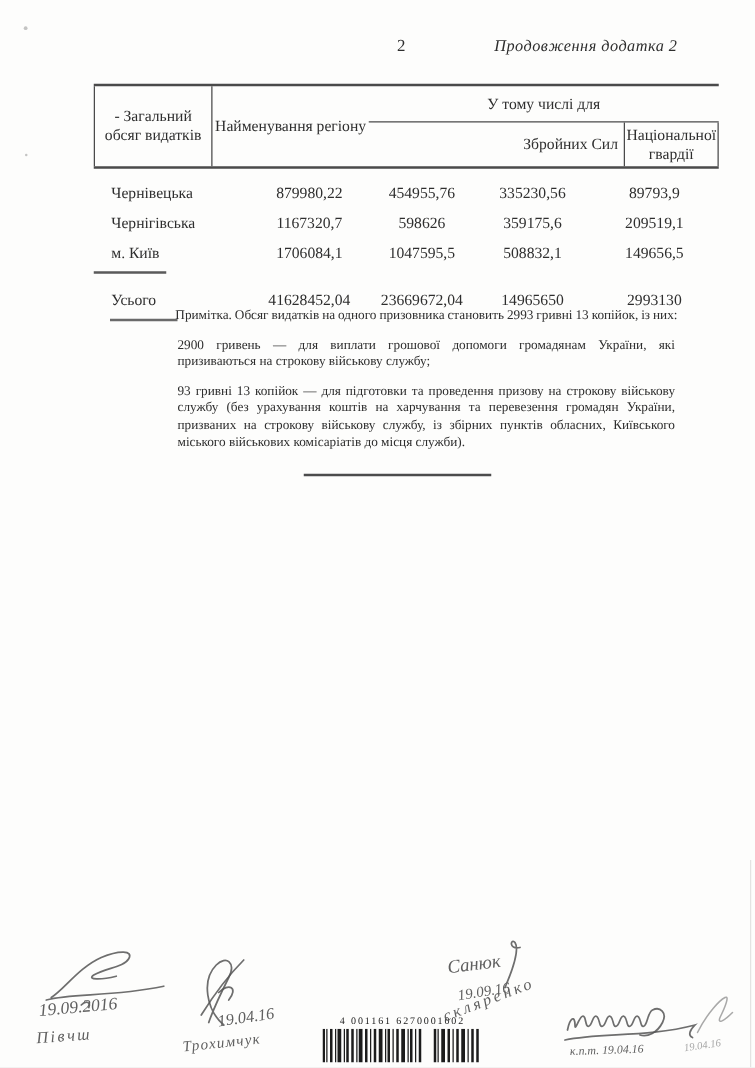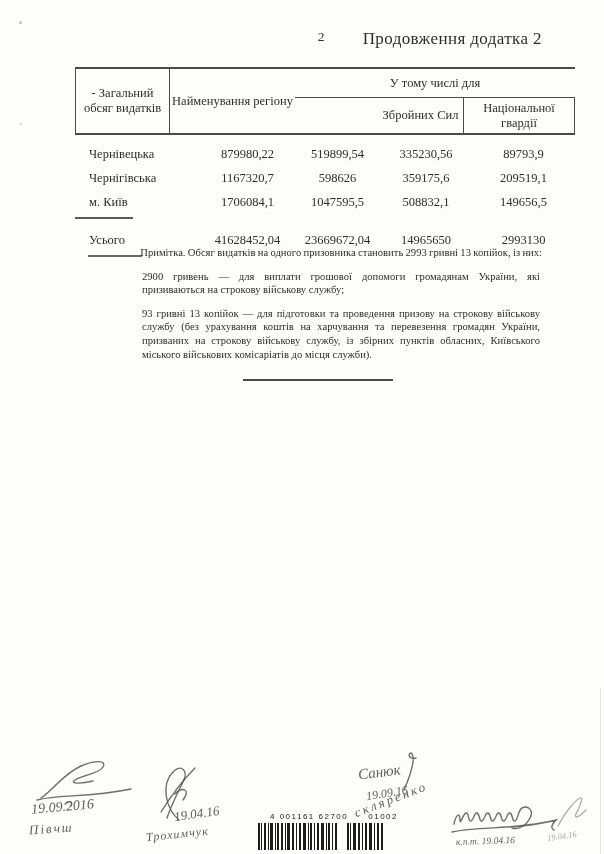--- a/index.html
+++ b/index.html
@@ -7,33 +7,33 @@
     position:relative;
     width:604px;height:854px;
     background:#fdfdfc;
     overflow:hidden;
     font-family:"Liberation Serif", serif;
     color:#2e2e2e;
     margin:0 auto;
   }
   
   .page-num{position:absolute;top:29px;left:310px;width:22px;text-align:center;font-size:13.5px;}
-  .header-right{position:absolute;top:29px;right:62px;font-size:17px;letter-spacing:.4px;}
+  .header-right{position:absolute;top:29px;right:62px;font-size:13px;letter-spacing:.4px;font-style:italic;}
 
   
   .tbl{position:absolute;left:75px;top:67px;width:500px;font-size:12.5px;}
   .thead{display:flex;border-top:2px solid #4a4a4a;border-bottom:2px solid #4a4a4a;box-sizing:border-box;}
   .th{display:flex;align-items:center;justify-content:center;text-align:center;line-height:1.2;box-sizing:border-box;}
   .th-region{width:125px;height:64px;}
   .th-total{width:95px;height:64px;border-left:1.5px solid #4a4a4a;border-right:1.5px solid #4a4a4a;}
   .th-group{width:280px;}
   .group-title{height:29px;border-bottom:1.5px solid #4a4a4a;display:flex;align-items:center;justify-content:center;box-sizing:border-box;}
   .group-cols{display:flex;height:35px;justify-content:flex-end;}
   .sub1{width:85px;}
-  .sub2{width:112px;border-left:1.5px solid #4a4a4a;border-right:1.5px solid #4a4a4a;}
+  .sub2{width:76px;border-left:1.5px solid #4a4a4a;border-right:1.5px solid #4a4a4a;}
   .sub3{width:103px;}
 
   .trow{display:flex;height:24px;align-items:center;}
   .trow.first{margin-top:7px;}
   .td-region{width:125px;padding-left:14px;box-sizing:border-box;}
   .td{box-sizing:border-box;text-align:center;}
   .td.c2{width:95px;}
   .td.c3{width:85px;}
   .td.c4{width:92px;}
   .td.c5{width:103px;}
@@ -52,22 +52,22 @@
   .speck{position:absolute;background:rgba(90,90,90,.35);border-radius:50%;}
   .edge-line{position:absolute;width:1px;background:rgba(0,0,0,.10);}
 
   
   .hand{position:absolute;color:#5f5f5f;font-style:italic;white-space:nowrap;}
   .sig-svg{position:absolute;}
   .sig-svg path{fill:none;stroke:#555;stroke-width:1.4;stroke-linecap:round;opacity:.85;}
   .sig-svg.light path{stroke:#9a9a9a;stroke-width:1.2;}
 
   
-  .barcode-digits{position:absolute;left:258px;top:812px;width:128px;display:flex;justify-content:space-between;
-    font-family:Liberation Sans, sans-serif;font-size:8px;letter-spacing:1.5px;color:#222;font-style:normal;margin-left:12px;}
+  .barcode-digits{position:absolute;left:258px;top:812px;width:128px;display:flex;justify-content:center;
+    font-family:Liberation Serif, serif;font-size:8px;letter-spacing:1.5px;color:#222;font-style:normal;}
   .barcode-bars{position:absolute;left:258px;top:823px;}
 </style>
 </head>
 <body>
 
 <div class="page">
 
   <div class="page-num">2</div>
   <div class="header-right">Продовження додатка 2</div>
 
@@ -80,21 +80,21 @@
         <div class="group-cols">
           <div class="th sub1">Збройних Сил</div>
           <div class="th sub2">Національної гвардії</div>
         </div>
       </div>
     </div>
 
     <div class="trow first">
       <div class="td-region">Чернівецька</div>
       <div class="td c2">879980,22</div>
-      <div class="td c3">519899,54</div>
+      <div class="td c3">454955,76</div>
       <div class="td c4">335230,56</div>
       <div class="td c5">89793,9</div>
     </div>
     <div class="trow">
       <div class="td-region">Чернігівська</div>
       <div class="td c2">1167320,7</div>
       <div class="td c3">598626</div>
       <div class="td c4">359175,6</div>
       <div class="td c5">209519,1</div>
     </div>

